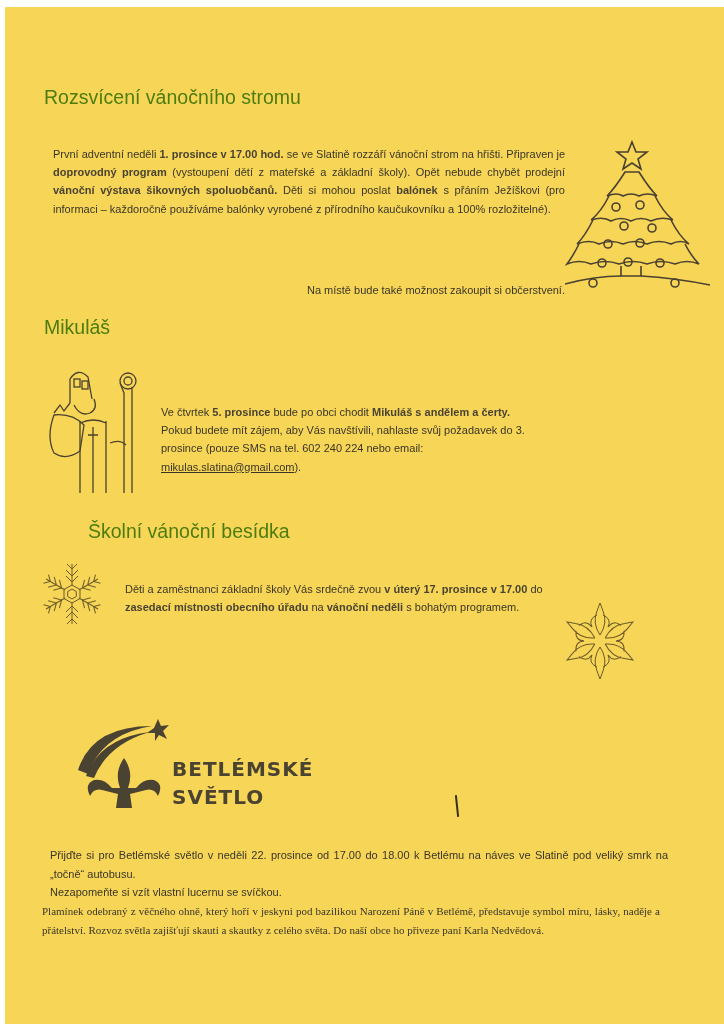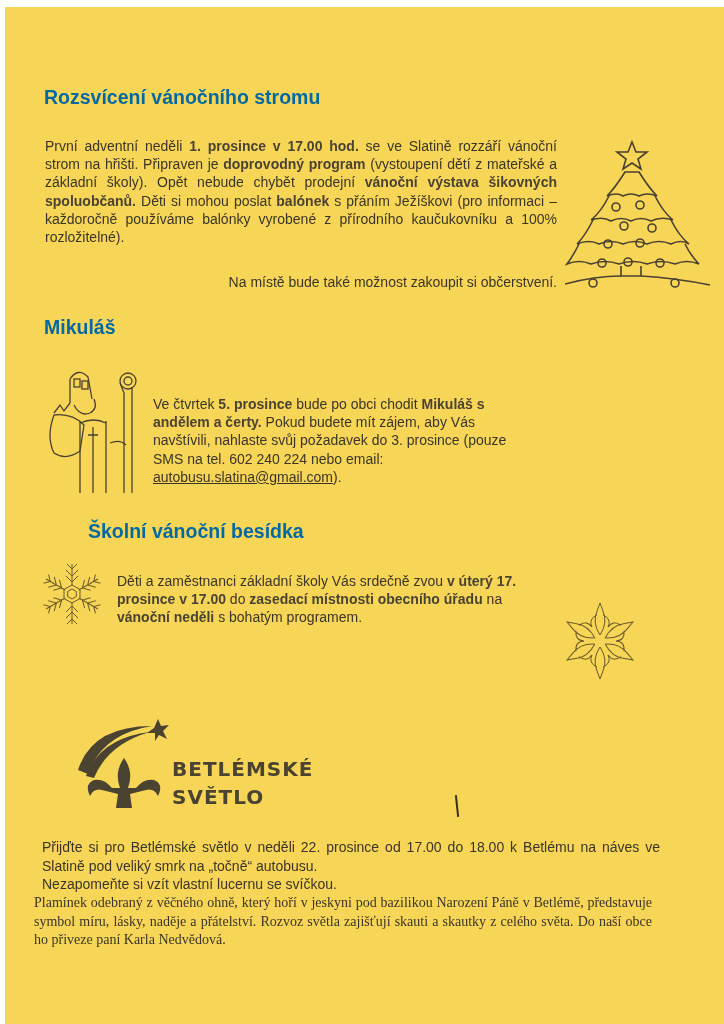--- a/index.html
+++ b/index.html
@@ -5,24 +5,24 @@
   html, body { margin: 0; padding: 0; }
   body {
     width: 724px; height: 1024px; background: #ffffff; position: relative; overflow: hidden;
     font-family: "Liberation Sans", sans-serif; color: #3a3528;
   }
   .page {
     position: absolute; left: 5px; top: 7px; width: 719px; height: 1017px;
     background: #f7d657;
   }
   .h {
-    position: absolute; font-weight: bold; font-size: 19.5px; color: #0369a1; margin: 0;
+    position: absolute; font-weight: normal; font-size: 19.5px; color: #4d7c0f; margin: 0;
   }
   .p {
-    position: absolute; font-size: 14px; line-height: 18.2px; margin: 0; color: #3a3528;
+    position: absolute; font-size: 11px; line-height: 18.2px; margin: 8px; color: #3a3528;
   }
   .j { text-align: justify; text-align-last: left; }
   .p b { color: #4a4332; }
   .p u { text-decoration: underline; }
   .icon { position: absolute; }
   .logo-text {
     position: absolute; font-family: "DejaVu Sans", sans-serif; font-weight: bold;
     color: #4a4332; font-size: 20px; letter-spacing: 1px; line-height: 28px;
   }
 </style>
@@ -64,21 +64,21 @@
   <path d="M34,40 Q40,52 50,48 Q58,44 54,34"></path>
   <path d="M14,50 Q6,72 14,88 Q26,96 40,86 L44,60 Q32,48 14,50 Z"></path>
   <path d="M14,48 L20,40 L24,46 L30,38"></path>
   <path d="M40,56 L40,128 M66,56 L66,128 M40,58 Q54,52 66,58"></path>
   <path d="M48,70 L58,70 M53,62 L53,128"></path>
   <circle cx="88" cy="16" r="8"></circle>
     <circle cx="88" cy="16" r="4"></circle>
   <path d="M80,18 L84,28 L84,128 M92,22 L92,128"></path>
   <path d="M70,78 Q80,74 86,80"></path>
 </svg>
-<p class="p" style="left:153px; top:395px; width:380px;"><span>Ve čtvrtek </span><b>5. prosince</b><span> bude po obci chodit </span><b>Mikuláš s andělem a čerty.</b><span> Pokud budete mít zájem, aby Vás navštívili, nahlaste svůj požadavek do 3. prosince (pouze SMS na tel. 602 240 224 nebo email: </span><u>autobusu.slatina@gmail.com</u><span>).</span></p>
+<p class="p" style="left:153px; top:395px; width:380px;"><span>Ve čtvrtek </span><b>5. prosince</b><span> bude po obci chodit </span><b>Mikuláš s andělem a čerty.</b><span> Pokud budete mít zájem, aby Vás navštívili, nahlaste svůj požadavek do 3. prosince (pouze SMS na tel. 602 240 224 nebo email: </span><u>mikulas.slatina@gmail.com</u><span>).</span></p>
 
 <h2 class="h" style="left:44px; top:520px;margin-left:44px;">Školní vánoční besídka</h2>
 <svg class="icon" style="left:40px; top:562px;" width="64" height="64" viewBox="-32 -32 64 64" fill="none" stroke="#6b5a2a" stroke-width="1">
   <g id="arm">
       <path d="M0,-8 L0,-30 M-6,-18 L0,-12 L6,-18 M-6,-24 L0,-18 L6,-24 M-5,-30 L0,-25 L5,-30"></path>
     </g>
   <use href="#arm" transform="rotate(60)"></use>
     <use href="#arm" transform="rotate(120)"></use>
   <use href="#arm" transform="rotate(180)"></use>
     <use href="#arm" transform="rotate(240)"></use>

